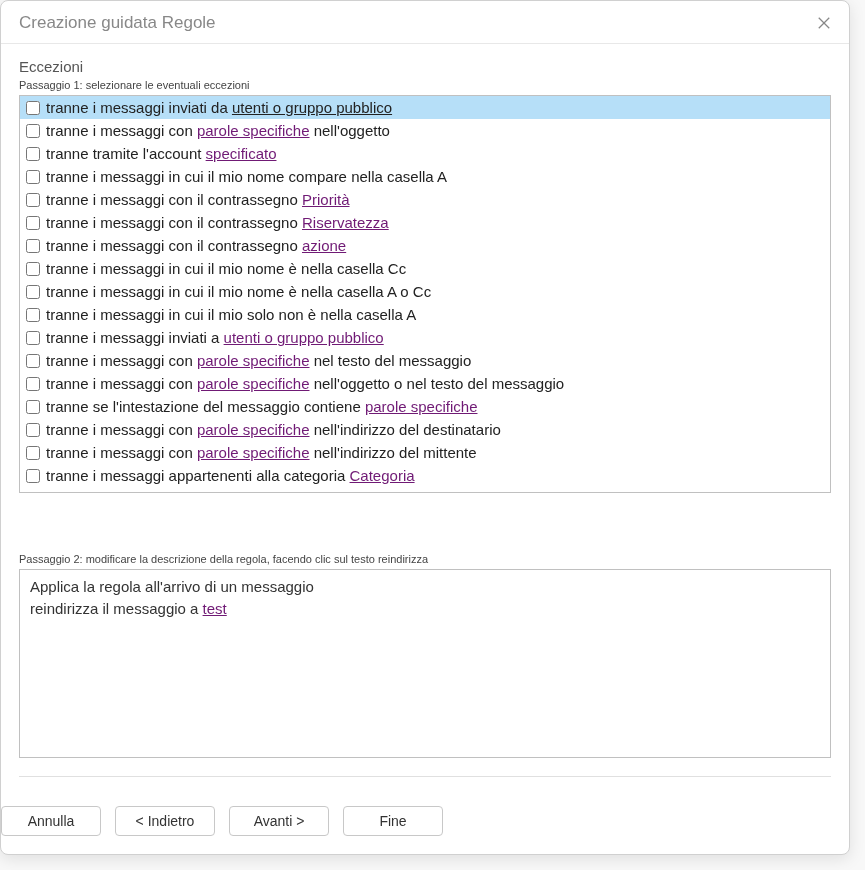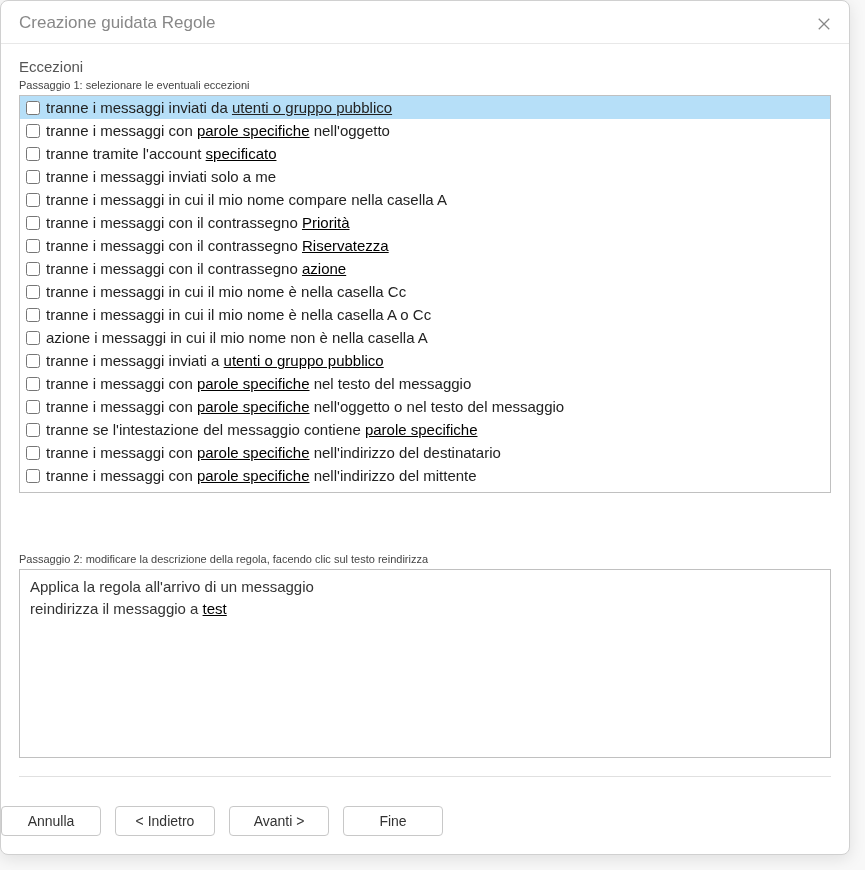--- a/index.html
+++ b/index.html
@@ -19,21 +19,21 @@
     background: #ffffff;
     border: 1px solid #d0d0d0;
     border-radius: 8px;
     box-shadow: 0 4px 16px rgba(0,0,0,0.1);
     position: relative;
     display: flex;
     flex-direction: column;
   }
   .titlebar {
     display: flex;
-    align-items: flex-end;
+    align-items: center;
     justify-content: space-between;
     padding: 12px 16px 10px 18px;
     border-bottom: 1px solid #e8e8e8;
     color: #888;
     font-size: 17px;
     gap: 28px;
   }
   .close-btn {
     width: 18px;
     height: 18px;
@@ -90,21 +90,21 @@
     background: #b6dff8;
   }
   .list-item input[type="checkbox"] {
     margin: 0 6px 0 0;
     width: 14px;
     height: 14px;
     flex-shrink: 0;
   }
   .list-text { color: #222; }
   .link {
-    color: #000000;
+    color: #701a75;
     text-decoration: underline;
     cursor: pointer;
   }
   .selected .link {
     color: #222;
     text-decoration: underline;
   }
   .step2-area {
     margin-top: 60px;
   }
@@ -168,24 +168,20 @@
         <div class="list-item">
           <input type="checkbox" style="">
           <span class="list-text">tranne i messaggi con <span class="link">parole specifiche</span> nell'oggetto</span>
         </div>
         <div class="list-item">
           <input type="checkbox" style="">
           <span class="list-text">tranne tramite l'account <span class="link">specificato</span></span>
         </div>
         <div class="list-item">
           <input type="checkbox" style="">
-          <span class="list-text">tranne i messaggi inviati solo a me</span>
-        </div>
-        <div class="list-item">
-          <input type="checkbox" style="">
           <span class="list-text">tranne i messaggi in cui il mio nome compare nella casella A</span>
         </div>
         <div class="list-item">
           <input type="checkbox" style="">
           <span class="list-text">tranne i messaggi con il contrassegno <span class="link">Priorità</span></span>
         </div>
         <div class="list-item">
           <input type="checkbox" style="">
           <span class="list-text">tranne i messaggi con il contrassegno <span class="link">Riservatezza</span></span>
         </div>
@@ -196,21 +192,21 @@
         <div class="list-item">
           <input type="checkbox" style="">
           <span class="list-text">tranne i messaggi in cui il mio nome è nella casella Cc</span>
         </div>
         <div class="list-item">
           <input type="checkbox" style="">
           <span class="list-text">tranne i messaggi in cui il mio nome è nella casella A o Cc</span>
         </div>
         <div class="list-item">
           <input type="checkbox" style="">
-          <span class="list-text">azione i messaggi in cui il mio nome non è nella casella A</span>
+          <span class="list-text">tranne i messaggi in cui il mio solo non è nella casella A</span>
         </div>
         <div class="list-item">
           <input type="checkbox" style="">
           <span class="list-text">tranne i messaggi inviati a <span class="link">utenti o gruppo pubblico</span></span>
         </div>
         <div class="list-item">
           <input type="checkbox" style="">
           <span class="list-text">tranne i messaggi con <span class="link">parole specifiche</span> nel testo del messaggio</span>
         </div>
         <div class="list-item">

